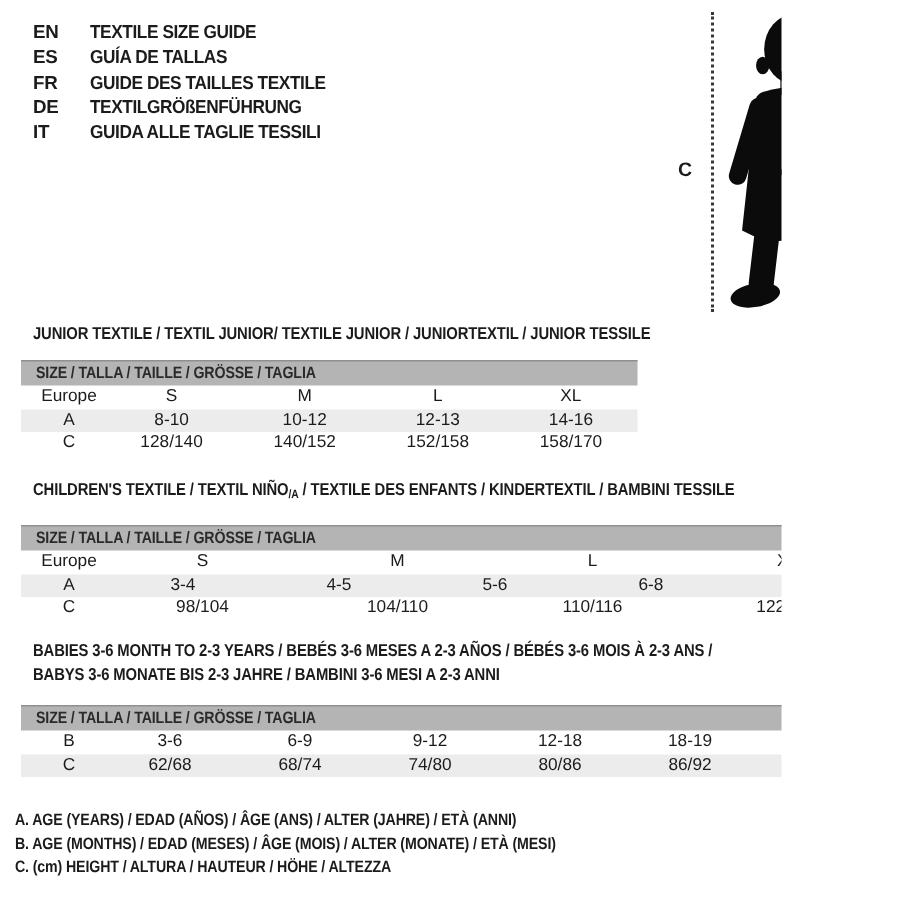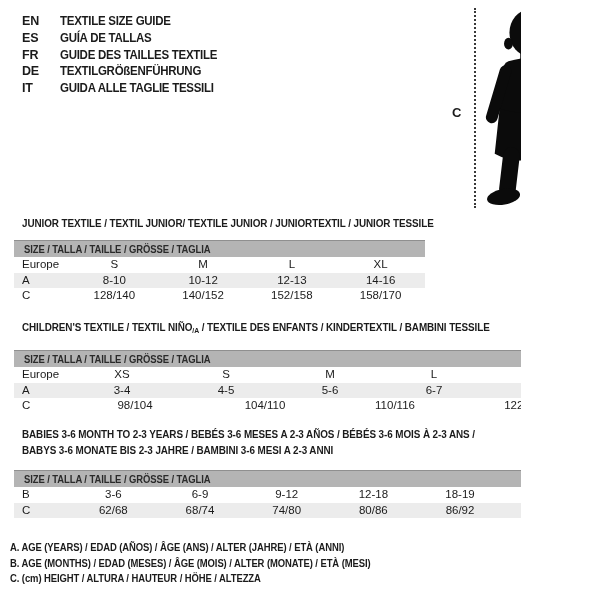--- a/index.html
+++ b/index.html
@@ -24,21 +24,21 @@
   .measure-label{position:absolute;left:452px;top:105px;font-size:13px;font-weight:600;}
   .baby-svg{position:absolute;left:479px;top:6px;}
 
   
   .sec-title{position:absolute;left:22px;font-size:11.5px;font-weight:bold;white-space:nowrap;}
   .cond{display:inline-block;transform:scaleX(0.86);transform-origin:0 50%;white-space:nowrap;letter-spacing:-0.1px;}
   .stable{position:absolute;left:14px;}
   .size-band{height:17px;line-height:16px;background:var(--band_gray);border-top:1px solid var(--band_edge);padding-left:10px;font-size:11px;font-weight:bold;color:#2a2a2a;}
   .trow{display:flex;height:15.5px;line-height:15.5px;font-size:11.5px;}
   .trow.shaded{background:var(--row_shade);}
-  .tlabel{width:56px;padding-left:8px;text-align:left;}
+  .tlabel{width:56px;padding-left:8px;text-align:center;}
   .tcell{flex:1;text-align:center;}
   .w1{width:411px;}
   .w2{width:576px;}
 
   
   .notes{position:absolute;left:10px;top:541px;}
   .note-line{height:15.7px;font-size:11px;font-weight:bold;white-space:nowrap;}
   sub.small{font-size:8px;vertical-align:-2px;}
 </style>
 </head>
@@ -120,32 +120,31 @@
 
   <div class="sec-title" style="top:321px;">
     <span class="cond"><span>CHILDREN'S TEXTILE / TEXTIL NIÑO</span><sub class="small">/A</sub><span> / TEXTILE DES ENFANTS / KINDERTEXTIL / BAMBINI TESSILE</span></span>
   </div>
   <div class="stable w2" style="top:350px;">
     <div class="size-band">
       <span class="cond">SIZE / TALLA / TAILLE / GRÖSSE / TAGLIA</span>
     </div>
     <div class="trow">
       <span class="tlabel">Europe</span>
-      <span class="tcell">XS</span>
       <span class="tcell">S</span>
       <span class="tcell">M</span>
       <span class="tcell">L</span>
       <span class="tcell">XL</span>
     </div>
     <div class="trow shaded">
       <span class="tlabel">A</span>
       <span class="tcell">3-4</span>
       <span class="tcell">4-5</span>
       <span class="tcell">5-6</span>
-      <span class="tcell">6-7</span>
+      <span class="tcell">6-8</span>
       <span class="tcell">7-8</span>
     </div>
     <div class="trow">
       <span class="tlabel">C</span>
       <span class="tcell">98/104</span>
       <span class="tcell">104/110</span>
       <span class="tcell">110/116</span>
       <span class="tcell">122/128</span>
     </div>
   </div>

